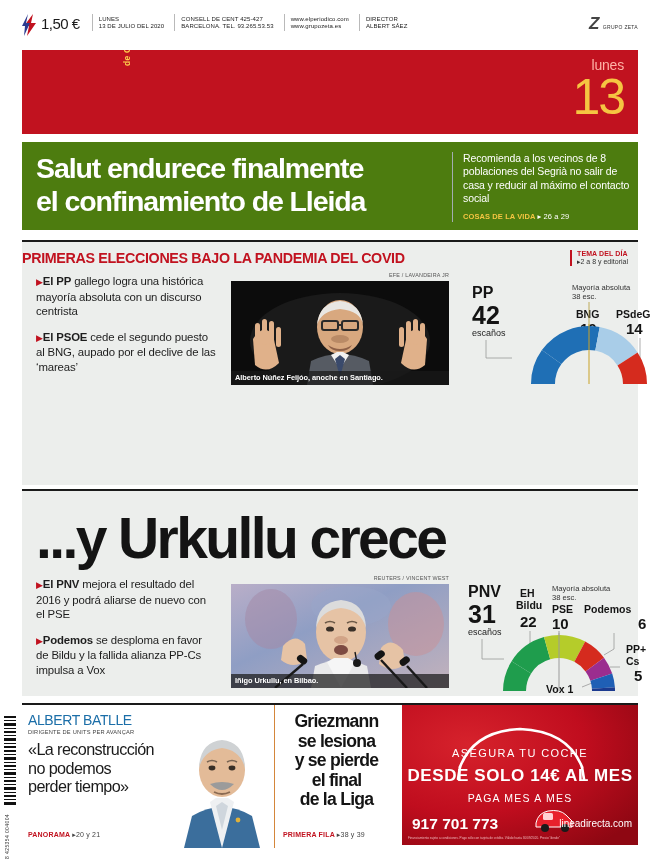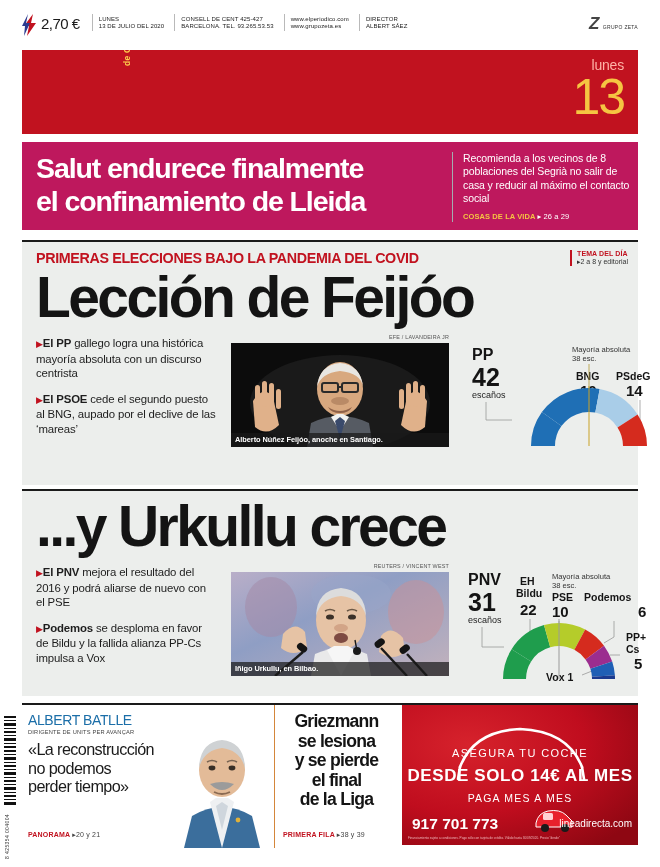--- a/index.html
+++ b/index.html
@@ -65,21 +65,21 @@
   }
   .datebox .dnum {
     font-size:50px; line-height:48px; color:#f5c542; font-weight:400;
     letter-spacing:-2px;
     margin-left:9px;
   }
 
   
   .banner {
     position:absolute; left:22px; top:142px; width:616px; height:88px;
-    background:#be185d; display:flex;
+    background:#4d7c0f; display:flex;
   }
   .banner-main {
     flex:1; padding:10px 0 0 14px;
   }
   .banner-main h1 {
     color:#fff; font-size:28.5px; line-height:33px; font-weight:700;
     letter-spacing:-1.1px;
   }
   .banner-side {
     width:186px; border-left:1px solid #a3adb0; margin:10px 0 8px 10px;
@@ -96,37 +96,37 @@
 
   
   .story {
     position:absolute; left:22px; width:616px; background:#eceeec;
     border-top:2px solid #1a1a1a;
   }
   .story-1 { top:240px; height:245px; }
   .story-2 { top:489px; height:207px; }
 
   .kicker-row {
-    display:flex; align-items:flex-start; padding:8px 10px 0 14px;
+    display:flex; align-items:flex-start; padding:8px 10px 0 0;
   }
   .kicker-red {
     color:#c1121f; font-size:14.3px; font-weight:700; letter-spacing:-0.35px;
     line-height:16px; flex:1;
   }
   .tema {
     border-left:2px solid #c1121f; padding-left:5px; margin-left:6px; flex:none;
   }
   .tema .t1 { font-size:7px; font-weight:700; color:#c1121f; letter-spacing:0.1px; }
   .tema .t2 { font-size:7px; color:#333; letter-spacing:0px; margin-top:1px; }
 
   .headline {
     padding:0 14px; font-size:57px; line-height:62px; font-weight:700;
     letter-spacing:-2.6px; color:#141414;
   }
-  .story-2 .headline { padding-top:4px; }
+  .story-2 .headline { padding-top:16px; }
 
   .story-body { display:flex; padding:6px 12px 0 14px; gap:15px; }
   .bullets { width:180px; flex:none; padding-top:2px; }
   .bullets p {
     font-size:11.4px; line-height:14.6px; color:#1d1d1d; margin-bottom:11px;
     letter-spacing:-0.15px;
   }
   .bullets p b { font-weight:700; }
   .bullets .arrow { color:#c1121f; font-size:9px; }
 
@@ -185,21 +185,21 @@
 
 <div class="page">
 
   <div class="topbar">
     <span class="bolt">
       <svg width="16" height="22" viewBox="0 0 16 22">
         <path d="M11 0 L2 12 L7 12 L5 22 L14 9 L9 9 Z" fill="#c1121f"></path>
         <path d="M6 0 L0 12 L3 12 L2 22 L8 9 L4 9 Z" fill="#2b3a8f"></path>
       </svg>
     </span>
-    <span class="price">2,70 €</span>
+    <span class="price">1,50 €</span>
 
     <span class="info-col">
       <span>LUNES</span>
       <span>13 DE JULIO DEL 2020</span>
     </span>
 
     <span class="info-col">
       <span>CONSELL DE CENT 425-427</span>
       <span>BARCELONA. TEL. 93.265.53.53</span>
     </span>
@@ -246,21 +246,20 @@
 
   <div class="story story-1">
     <div class="kicker-row">
       <div class="kicker-red">PRIMERAS ELECCIONES BAJO LA PANDEMIA DEL COVID</div>
       <div class="tema">
         <div class="t1">TEMA DEL DÍA</div>
         <div class="t2">▸2 a 8 y editorial</div>
       </div>
     </div>
 
-    <div class="headline">Lección de Feijóo</div>
 
     <div class="story-body">
       <div class="bullets">
         <p><span class="arrow">▶</span><b>El PP</b><span> gallego logra una histórica mayoría absoluta con un discurso centrista</span></p>
         <p><span class="arrow">▶</span><b>El PSOE</b><span> cede el segundo puesto al BNG, aupado por el declive de las ‘mareas’</span></p>
       </div>
 
       <div class="photo-wrap">
         <div class="credit">EFE / LAVANDEIRA JR</div>
         <div class="photo">

